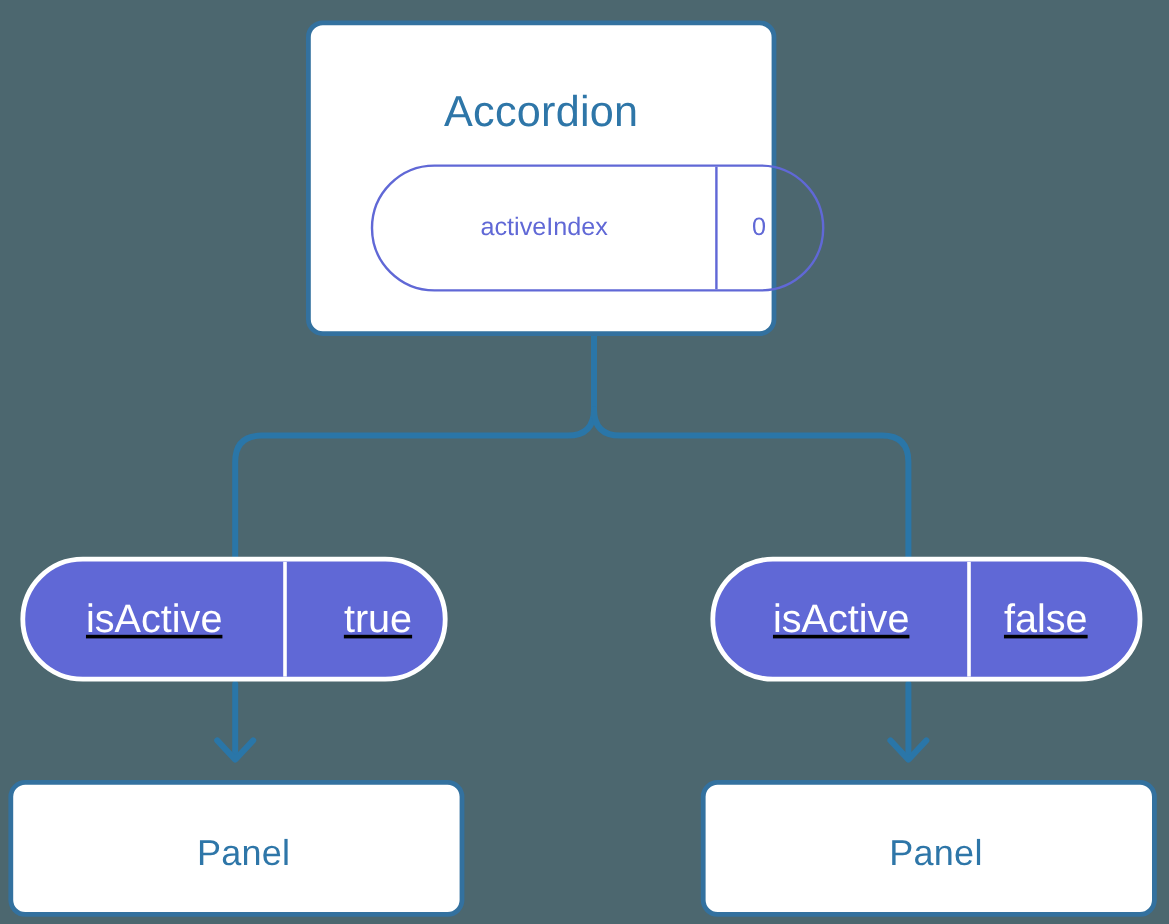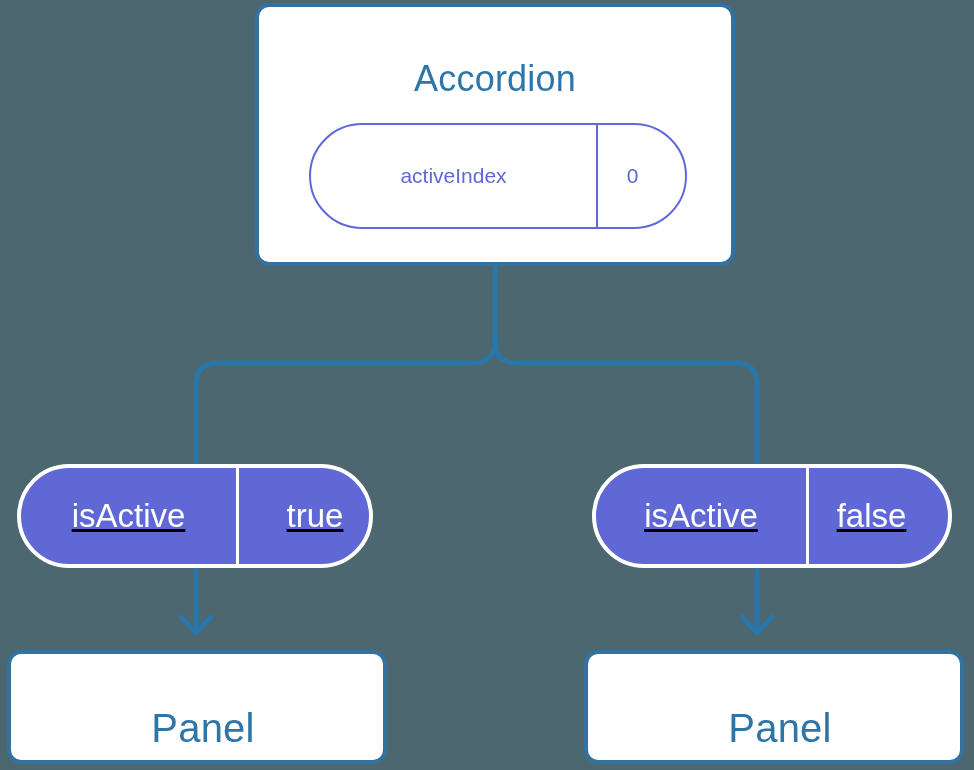--- a/index.html
+++ b/index.html
@@ -31,22 +31,22 @@
   
   .card {
     position: absolute;
     background: #ffffff;
     border: 4px solid #33719f;
     border-radius: 14px;
     box-sizing: border-box;
   }
   #accordion-card {
     left: 255px;
-    top: 3px;
-    width: 480px;
+    top: 17px;
+    width: 392px;
     height: 263px;
   }
   .card-title {
     position: absolute;
     left: 0;
     right: 0;
     text-align: center;
     color: #2e76a8;
     font-size: 36px;
     font-weight: 400;
@@ -137,22 +137,22 @@
     height: 114px;
   }
   #panel-right {
     left: 584px;
     top: 650px;
     width: 380px;
     height: 114px;
   }
   #panel-left .card-title,
   #panel-right .card-title {
-    top: 52px;
-    font-size: 40px;
+    top: 41px;
+    font-size: 30px;
     padding-left: 12px;
   }
 </style>
 </head>
 <body>
 
 <div id="stage">
 
   <svg id="connectors" viewBox="0 0 974 770" width="974" height="770" xmlns="http://www.w3.org/2000/svg">
 

